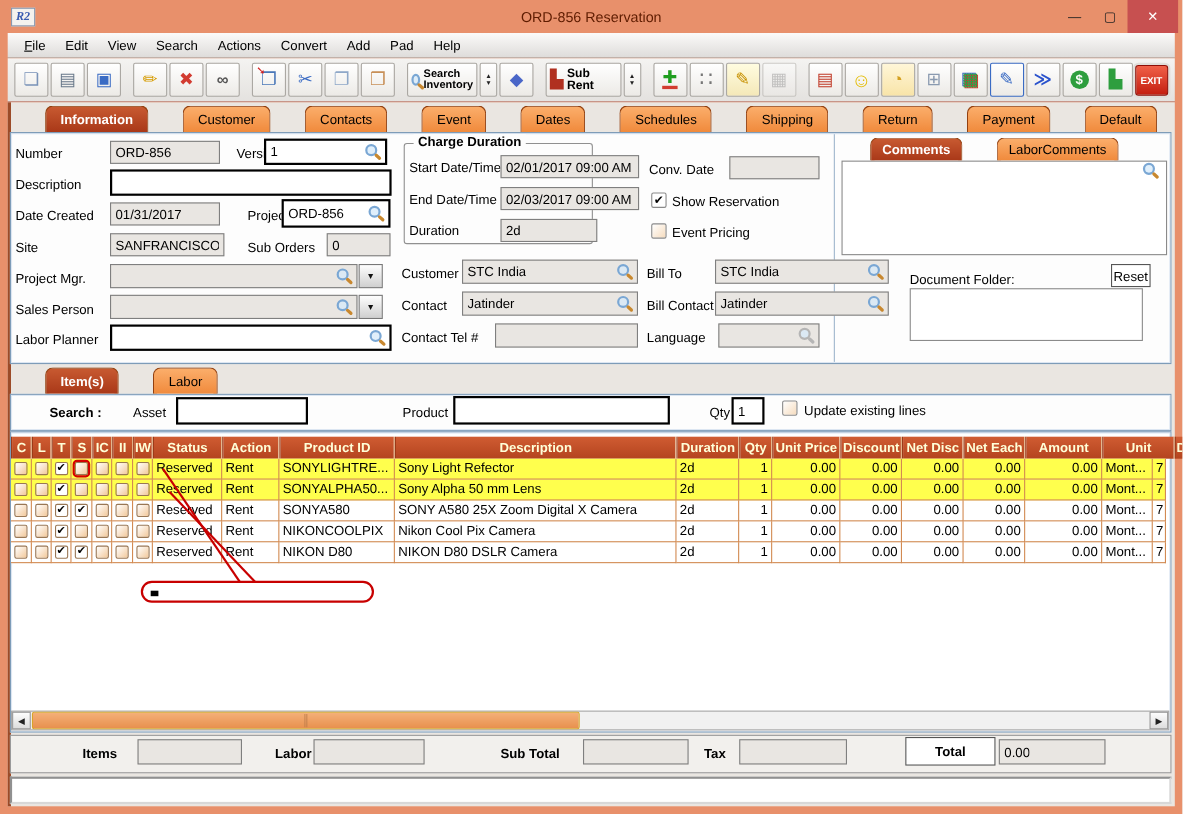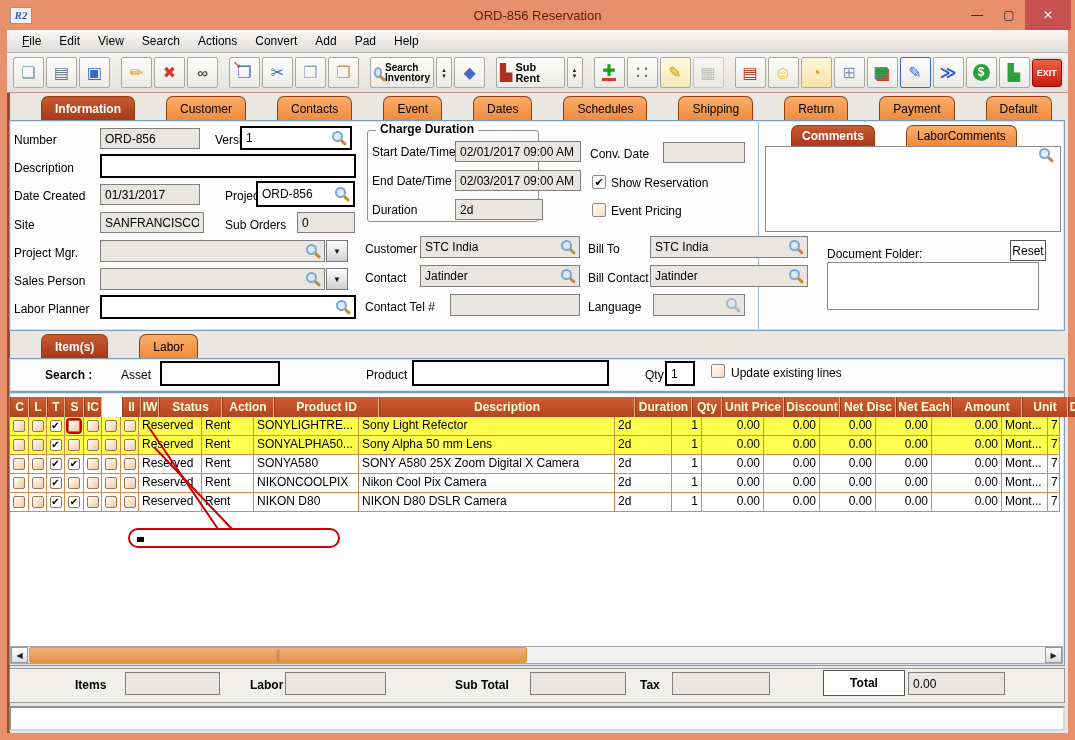--- a/index.html
+++ b/index.html
@@ -434,34 +434,34 @@
   <span class="cb" style="left:711px;top:364px;"></span>
   <span class="lbl" style="left:731px;top:366px;">Update existing lines</span>
 
   <div class="panel" style="left:9px;top:392px;width:1056px;height:274px;background:#FFF;"></div>
   <div class="theadrow">
       <div class="th" style="width: 19px;">C</div>
       <div class="th" style="width: 18px;">L</div>
       <div class="th" style="width: 18px;">T</div>
       <div class="th" style="width: 19px;">S</div>
       <div class="th" style="width: 18px;">IC</div>
-      <div class="th" style="width: 19px; margin-left: 20px;">II</div>
+      <div class="th" style="width: 19px;">II</div>
       <div class="th" style="width: 18px;">IW</div>
       <div class="th" style="width: 63px;">Status</div>
       <div class="th" style="width: 52px;">Action</div>
       <div class="th" style="width: 105px;">Product ID</div>
       <div class="th" style="width: 256px;">Description</div>
       <div class="th" style="width: 57px;">Duration</div>
       <div class="th" style="width: 30px;">Qty</div>
       <div class="th" style="width: 62px;">Unit Price</div>
       <div class="th" style="width: 56px;">Discount</div>
       <div class="th" style="width: 56px;">Net Disc</div>
       <div class="th" style="width: 56px;">Net Each</div>
       <div class="th" style="width: 70px;">Amount</div>
-      <div class="th" style="width: 46px;">Unit</div>
+      <div class="th" style="width: 66px;">Unit</div>
       <div class="th" style="width: 12px;">D</div>
     </div>
   <div class="tbody">
       <div class="trow hl">
         <div class="tcell cb-cell" style="width: 19px;">
           <span class="tcb"></span>
         </div>
         <div class="tcell cb-cell" style="width: 18px;">
           <span class="tcb"></span>
         </div>

